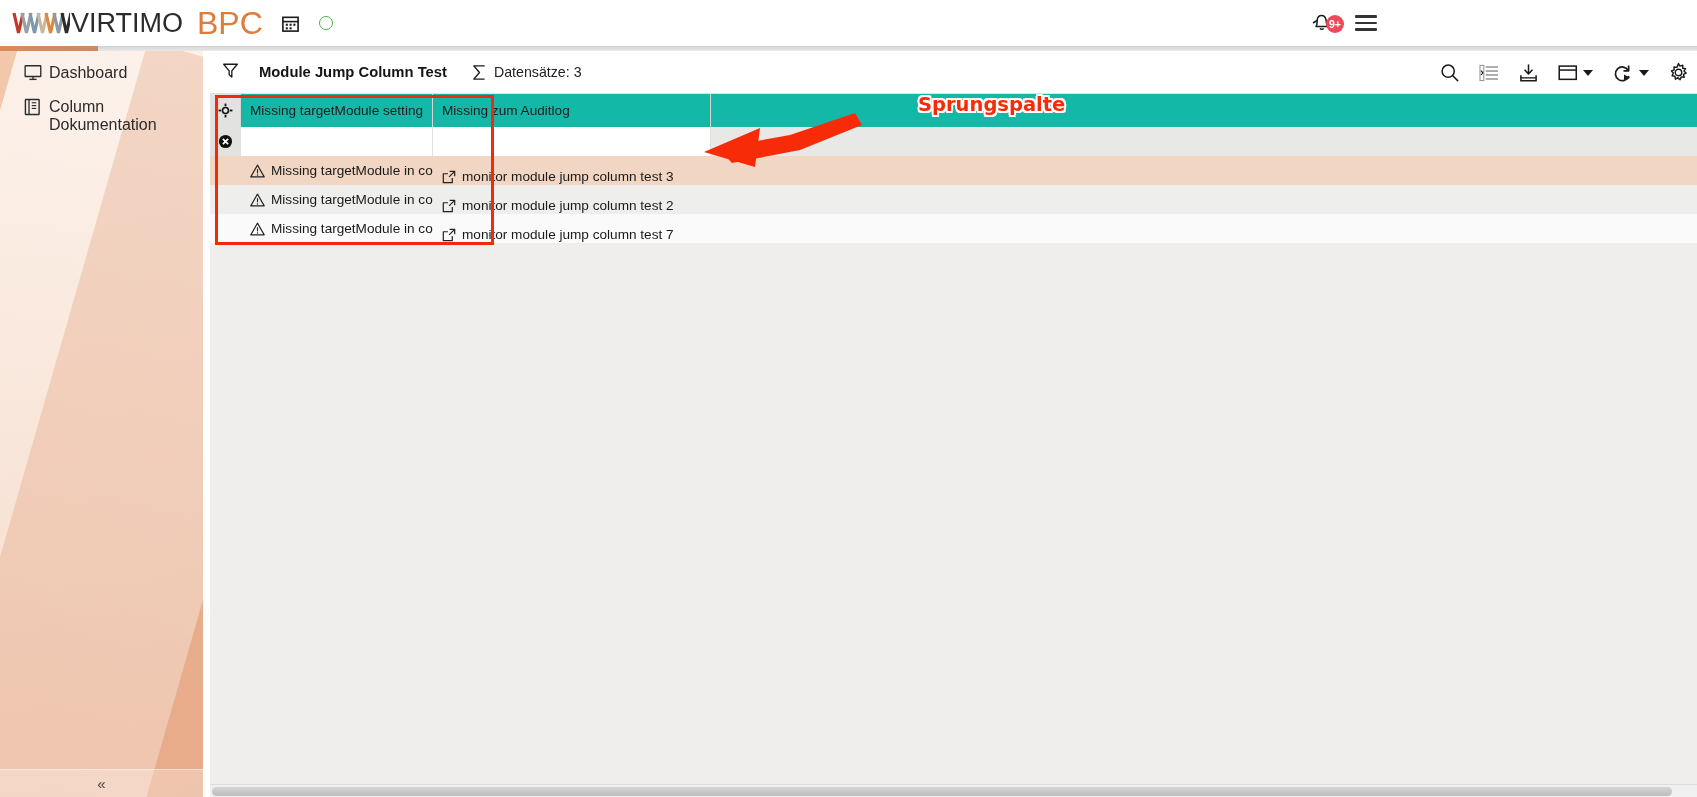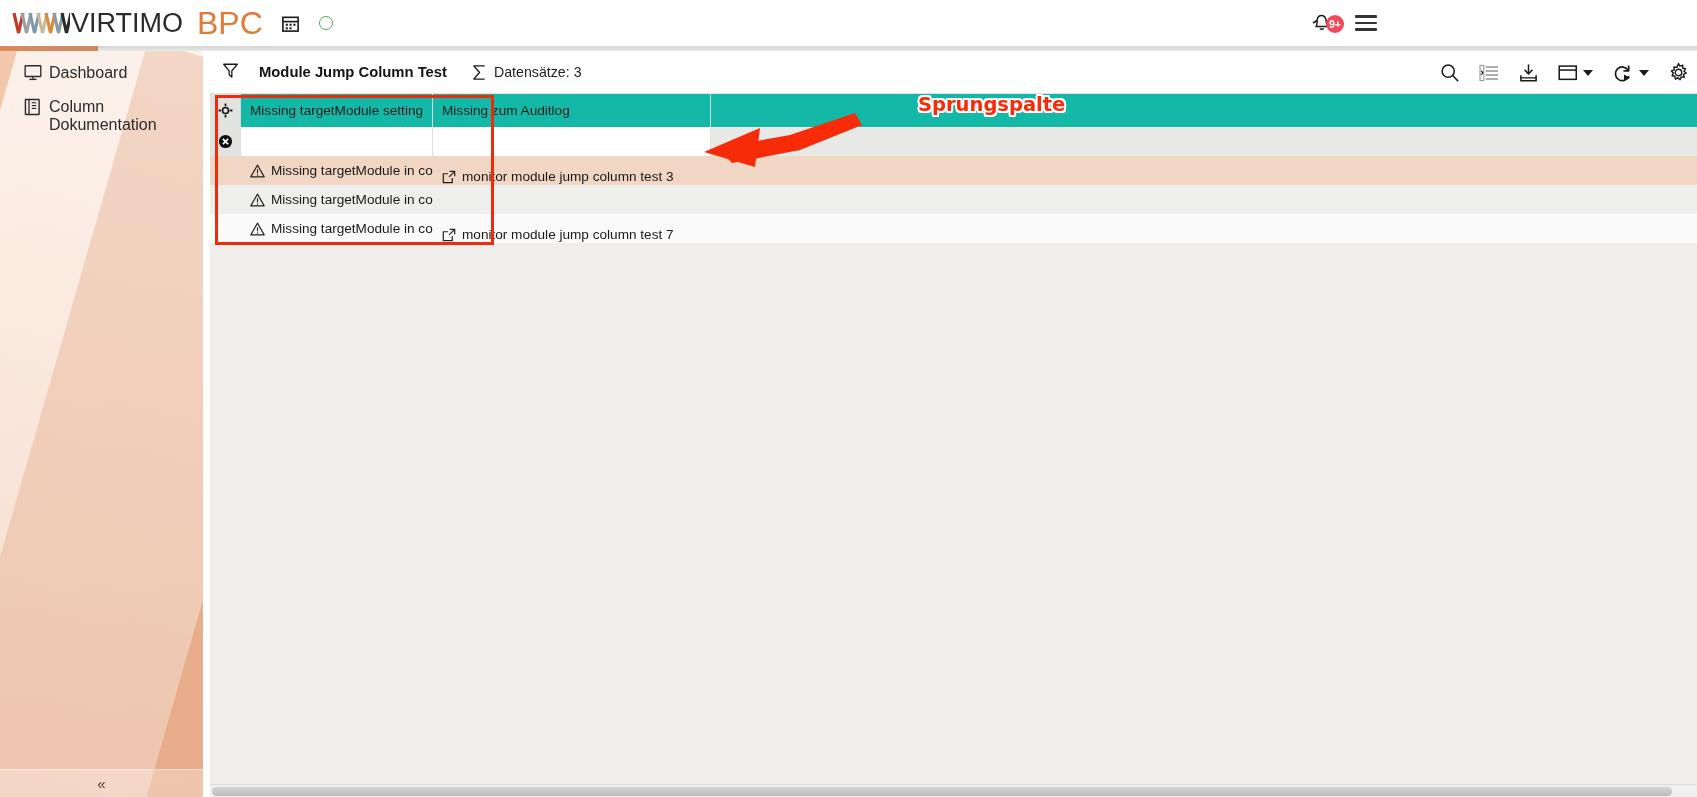--- a/index.html
+++ b/index.html
@@ -419,20 +419,30 @@
         <div class="dcell c1">
           <span class="cell-ico">
             <svg width="15" height="14" viewBox="0 0 16 15">
               <path d="M8 1.2 L15.2 13.8 L0.8 13.8 Z" fill="none" stroke="#222" stroke-width="1.2" stroke-linejoin="round"></path>
               <line x1="8" y1="5.6" x2="8" y2="10" stroke="#222" stroke-width="1.2"></line>
               <circle cx="8" cy="11.8" r="0.75" fill="#222"></circle>
             </svg>
           </span>
           <span>Missing targetModule in colu</span>
         </div>
+        <div class="dcell c2">
+          <span class="cell-ico">
+            <svg width="14" height="14" viewBox="0 0 15 15">
+              <path d="M8.2 1.4 L13.6 1.4 L13.6 6.8" fill="none" stroke="#222" stroke-width="1.3" stroke-linejoin="round"></path>
+              <line x1="13.6" y1="1.4" x2="7.6" y2="7.4" stroke="#222" stroke-width="1.3"></line>
+              <path d="M11 8.6 L11 13.6 L1.4 13.6 L1.4 4 L6.4 4" fill="none" stroke="#222" stroke-width="1.3" stroke-linejoin="round"></path>
+            </svg>
+          </span>
+          <span>monitor module jump column test 2</span>
+        </div>
         <div class="dcell fill"></div>
       </div>
 
       <div class="drow plain">
         <div class="dcell util"></div>
         <div class="dcell c1">
           <span class="cell-ico">
             <svg width="15" height="14" viewBox="0 0 16 15">
               <path d="M8 1.2 L15.2 13.8 L0.8 13.8 Z" fill="none" stroke="#222" stroke-width="1.2" stroke-linejoin="round"></path>
               <line x1="8" y1="5.6" x2="8" y2="10" stroke="#222" stroke-width="1.2"></line>

